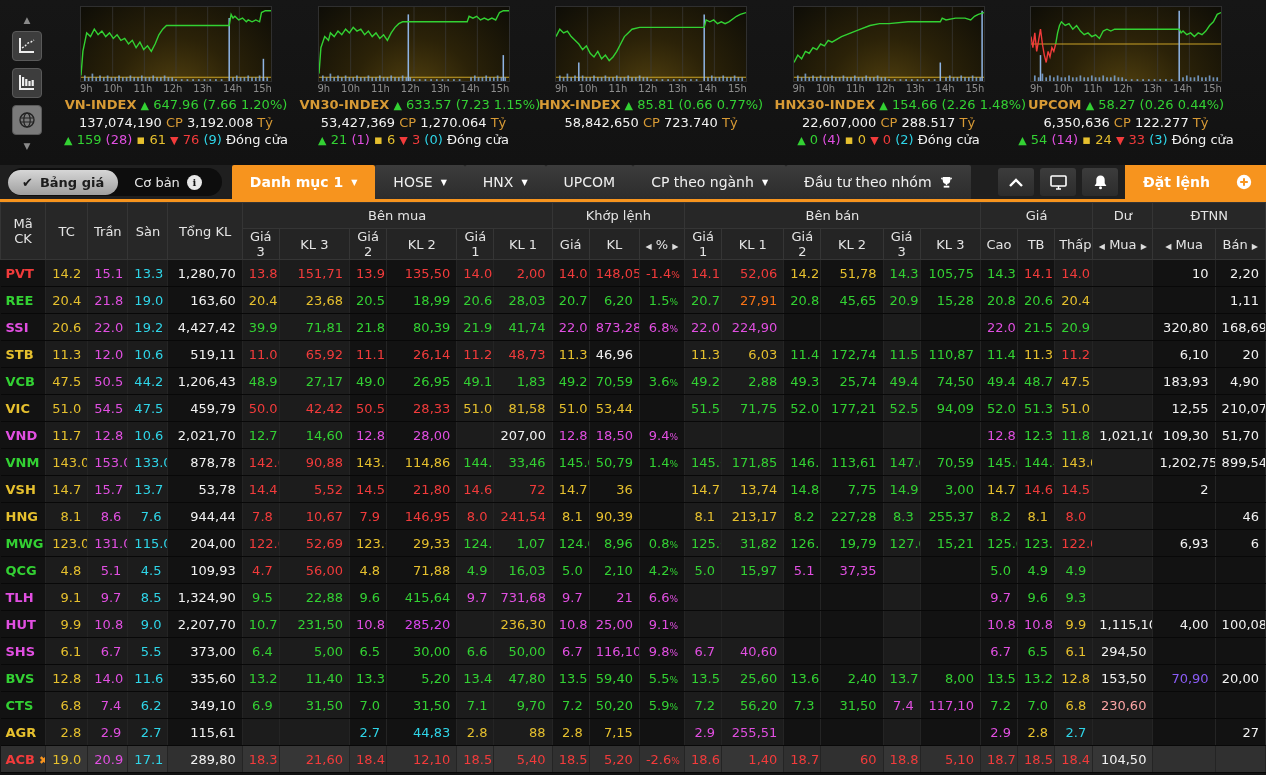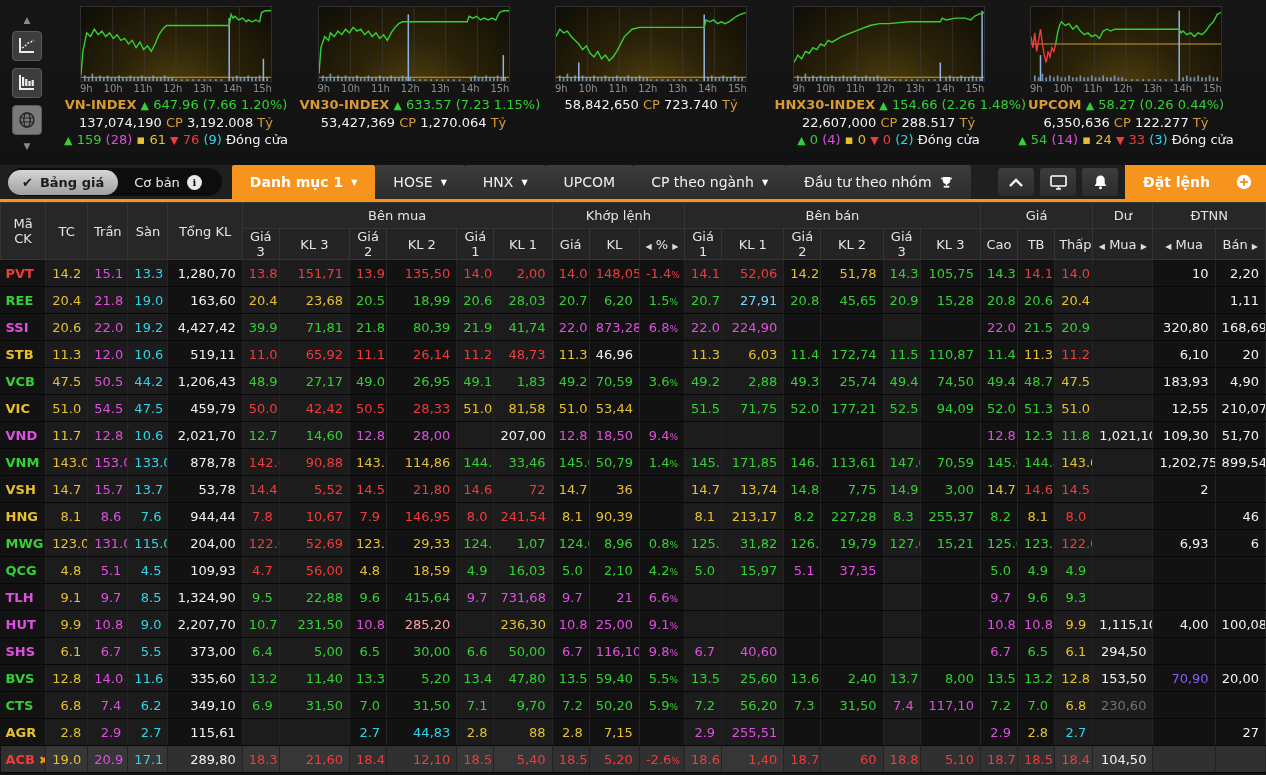--- a/index.html
+++ b/index.html
@@ -232,20 +232,21 @@
             <span>10h</span>
             <span>11h</span>
             <span>12h</span>
             <span>13h</span>
             <span>14h</span>
             <span>15h</span>
           </div>
           <div class="idx-info">
             <div><span class="iname">VN30-INDEX</span> <span class="g arrow">▲</span> <span class="g">633.57 (7.23 1.15%)</span></div>
             <div><span class="w">53,427,369</span> <span class="amber">CP</span> <span class="w">1,270.064</span> <span class="amber">Tỷ</span></div>
+            <div><span class="g arrow">▲</span> <span class="g">21</span> <span class="m">(1)</span> <span class="y">▪ 6</span> <span class="r arrow">▼</span> <span class="r">3</span> <span class="c">(0)</span> <span class="w">Đóng cửa</span></div>
           </div>
         </div>
         <div class="chart-block">
           <div class="plot">
             <svg viewBox="0 0 100 40" preserveAspectRatio="none">
               <line x1="16.666666666666668" y1="0" x2="16.666666666666668" y2="40" stroke="#3d3d3d" stroke-width="0.35"></line>
               <line x1="33.333333333333336" y1="0" x2="33.333333333333336" y2="40" stroke="#3d3d3d" stroke-width="0.35"></line>
               <line x1="50" y1="0" x2="50" y2="40" stroke="#3d3d3d" stroke-width="0.35"></line>
               <line x1="66.66666666666667" y1="0" x2="66.66666666666667" y2="40" stroke="#3d3d3d" stroke-width="0.35"></line>
               <line x1="83.33333333333333" y1="0" x2="83.33333333333333" y2="40" stroke="#3d3d3d" stroke-width="0.35"></line>
@@ -301,20 +302,21 @@
           <div class="xticks">
             <span>9h</span>
             <span>10h</span>
             <span>11h</span>
             <span>12h</span>
             <span>13h</span>
             <span>14h</span>
             <span>15h</span>
           </div>
           <div class="idx-info">
+            <div><span class="iname">HNX-INDEX</span> <span class="g arrow">▲</span> <span class="g">85.81 (0.66 0.77%)</span></div>
             <div><span class="w">58,842,650</span> <span class="amber">CP</span> <span class="w">723.740</span> <span class="amber">Tỷ</span></div>
           </div>
         </div>
         <div class="chart-block">
           <div class="plot">
             <svg viewBox="0 0 100 40" preserveAspectRatio="none">
               <line x1="16.666666666666668" y1="0" x2="16.666666666666668" y2="40" stroke="#3d3d3d" stroke-width="0.35"></line>
               <line x1="33.333333333333336" y1="0" x2="33.333333333333336" y2="40" stroke="#3d3d3d" stroke-width="0.35"></line>
               <line x1="50" y1="0" x2="50" y2="40" stroke="#3d3d3d" stroke-width="0.35"></line>
               <line x1="66.66666666666667" y1="0" x2="66.66666666666667" y2="40" stroke="#3d3d3d" stroke-width="0.35"></line>
@@ -632,21 +634,21 @@
           <td><span style="color:#e6c02e">20.4</span></td>
           <td><span style="color:#e6c02e">23,68</span></td>
           <td class="dark"><span style="color:#33d133">20.5</span></td>
           <td class="dark"><span style="color:#33d133">18,99</span></td>
           <td><span style="color:#33d133">20.6</span></td>
           <td><span style="color:#33d133">28,03</span></td>
           <td class="dark"><span style="color:#33d133">20.7</span></td>
           <td class="dark"><span style="color:#33d133">6,20</span></td>
           <td class="dark"><span style="color:#33d133">1.5<small>%</small></span></td>
           <td><span style="color:#33d133">20.7</span></td>
-          <td><span style="color:#7dd3fc">27,91</span></td>
+          <td><span style="color:#f97316">27,91</span></td>
           <td class="dark"><span style="color:#33d133">20.8</span></td>
           <td class="dark"><span style="color:#33d133">45,65</span></td>
           <td><span style="color:#33d133">20.9</span></td>
           <td class="dark"><span style="color:#33d133">15,28</span></td>
           <td class="dark"><span style="color:#33d133">20.8</span></td>
           <td class="dark"><span style="color:#33d133">20.6</span></td>
           <td><span style="color:#e6c02e">20.4</span></td>
           <td></td>
           <td class="dark"></td>
           <td class="dark"><span style="color:#f2f2f2">1,11</span></td>
@@ -905,21 +907,21 @@
         </tr>
         <tr>
           <td class="sym dark"><span style="color:#33d133">QCG</span></td>
           <td><span style="color:#e6c02e">4.8</span></td>
           <td><span style="color:#e14fe1">5.1</span></td>
           <td><span style="color:#2fd5e8">4.5</span></td>
           <td class="dark"><span style="color:#f2f2f2">109,93</span></td>
           <td><span style="color:#f23b3b">4.7</span></td>
           <td><span style="color:#f23b3b">56,00</span></td>
           <td class="dark"><span style="color:#e6c02e">4.8</span></td>
-          <td class="dark"><span style="color:#e6c02e">18,59</span></td>
+          <td class="dark"><span style="color:#e6c02e">71,88</span></td>
           <td><span style="color:#33d133">4.9</span></td>
           <td><span style="color:#33d133">16,03</span></td>
           <td class="dark"><span style="color:#33d133">5.0</span></td>
           <td class="dark"><span style="color:#33d133">2,10</span></td>
           <td class="dark"><span style="color:#33d133">4.2<small>%</small></span></td>
           <td><span style="color:#33d133">5.0</span></td>
           <td><span style="color:#33d133">15,97</span></td>
           <td class="dark"><span style="color:#e14fe1">5.1</span></td>
           <td class="dark"><span style="color:#e14fe1">37,35</span></td>
           <td></td>
@@ -961,21 +963,21 @@
         </tr>
         <tr>
           <td class="sym dark"><span style="color:#e14fe1">HUT</span></td>
           <td><span style="color:#e6c02e">9.9</span></td>
           <td><span style="color:#e14fe1">10.8</span></td>
           <td><span style="color:#2fd5e8">9.0</span></td>
           <td class="dark"><span style="color:#f2f2f2">2,207,70</span></td>
           <td><span style="color:#33d133">10.7</span></td>
           <td><span style="color:#33d133">231,50</span></td>
           <td class="dark"><span style="color:#e14fe1">10.8</span></td>
-          <td class="dark"><span style="color:#fca5a5">285,20</span></td>
+          <td class="dark"><span style="color:#d946ef">285,20</span></td>
           <td></td>
           <td><span style="color:#e6c02e">236,30</span></td>
           <td class="dark"><span style="color:#e14fe1">10.8</span></td>
           <td class="dark"><span style="color:#e14fe1">25,00</span></td>
           <td class="dark"><span style="color:#e14fe1">9.1<small>%</small></span></td>
           <td></td>
           <td></td>
           <td class="dark"></td>
           <td class="dark"></td>
           <td></td>
@@ -1060,21 +1062,21 @@
           <td class="dark"><span style="color:#33d133">5.9<small>%</small></span></td>
           <td><span style="color:#33d133">7.2</span></td>
           <td><span style="color:#33d133">56,20</span></td>
           <td class="dark"><span style="color:#33d133">7.3</span></td>
           <td class="dark"><span style="color:#33d133">31,50</span></td>
           <td><span style="color:#e14fe1">7.4</span></td>
           <td class="dark"><span style="color:#e14fe1">117,10</span></td>
           <td class="dark"><span style="color:#33d133">7.2</span></td>
           <td class="dark"><span style="color:#33d133">7.0</span></td>
           <td><span style="color:#e6c02e">6.8</span></td>
-          <td><span style="color:#737373">230,60</span></td>
+          <td><span style="color:#fca5a5">230,60</span></td>
           <td class="dark"></td>
           <td class="dark"></td>
         </tr>
         <tr>
           <td class="sym dark"><span style="color:#e6c02e">AGR</span></td>
           <td><span style="color:#e6c02e">2.8</span></td>
           <td><span style="color:#e14fe1">2.9</span></td>
           <td><span style="color:#2fd5e8">2.7</span></td>
           <td class="dark"><span style="color:#f2f2f2">115,61</span></td>
           <td></td>

